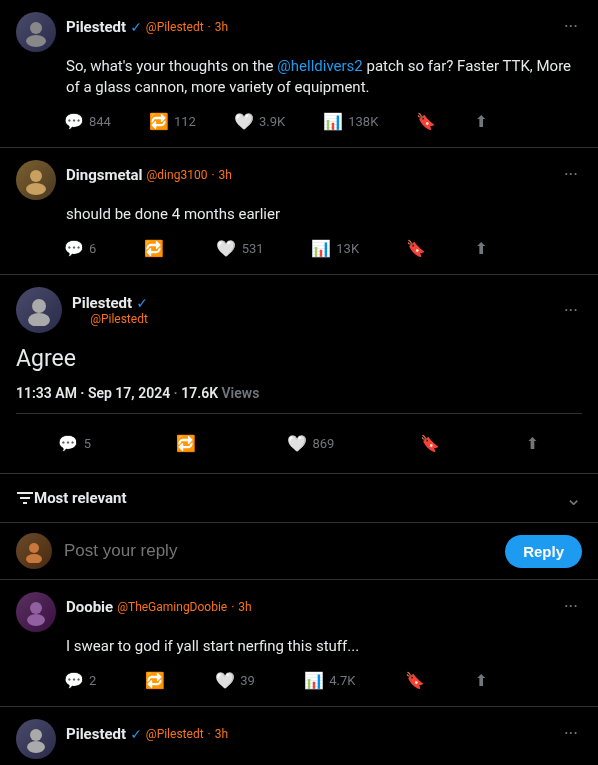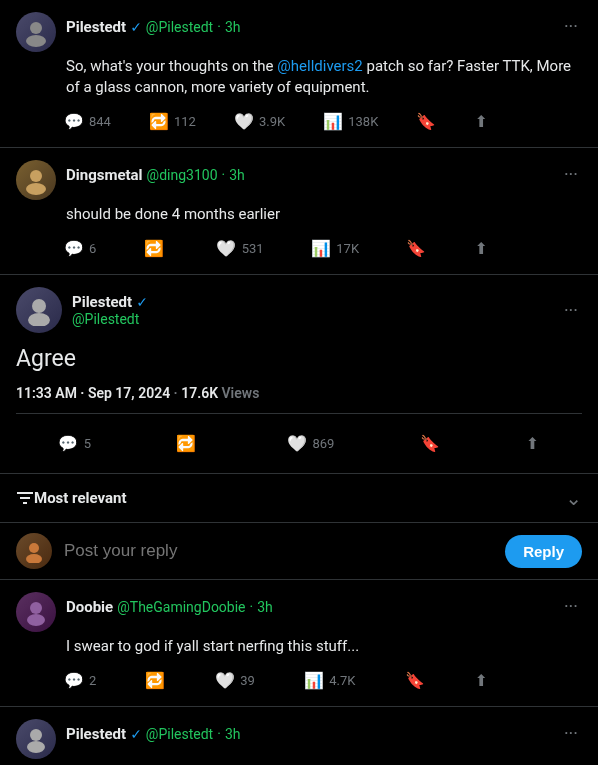--- a/index.html
+++ b/index.html
@@ -47,22 +47,23 @@
     .username {
       font-weight: 700;
       font-size: 15px;
       color: #e7e9ea;
     }
     .verified-icon {
       color: #1d9bf0;
       font-size: 14px;
     }
     .handle, .time {
-      color: #22c55e;
-      font-size: 14px;
+      color: #f97316;
+      font-size: 12px;
+      text-align: right;
     }
     .more-icon {
       color: #71767b;
       font-size: 18px;
       cursor: pointer;
       padding: 4px;
     }
     .tweet-body {
       margin-top: 4px;
       padding-left: 50px;
@@ -278,21 +279,21 @@
     <div class="action-item">
       <span class="action-icon">🔁</span>
       <span></span>
     </div>
     <div class="action-item">
       <span class="action-icon">🤍</span>
       <span>531</span>
     </div>
     <div class="action-item">
       <span class="action-icon">📊</span>
-      <span>17K</span>
+      <span>13K</span>
     </div>
     <div class="action-item">
       <span class="action-icon">🔖</span>
     </div>
     <div class="action-item">
       <span class="action-icon">⬆</span>
     </div>
   </div>
 </div>
 

